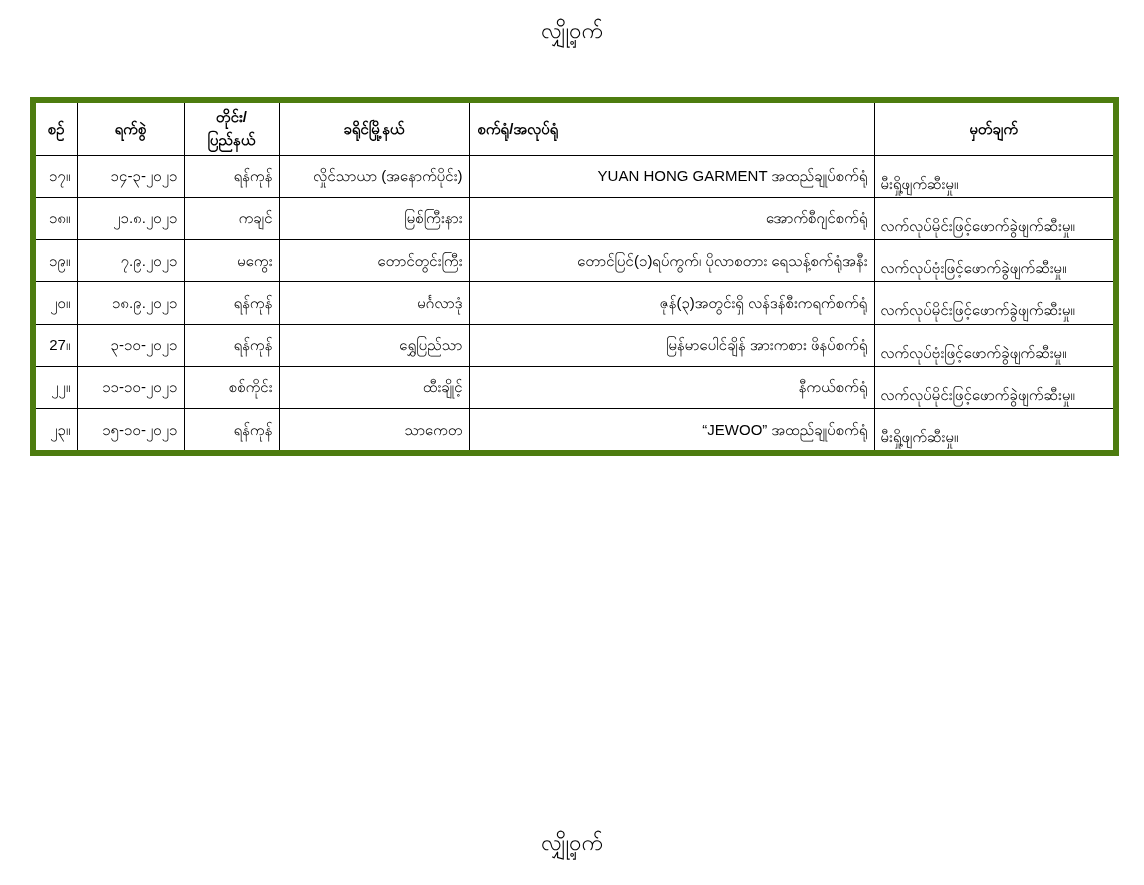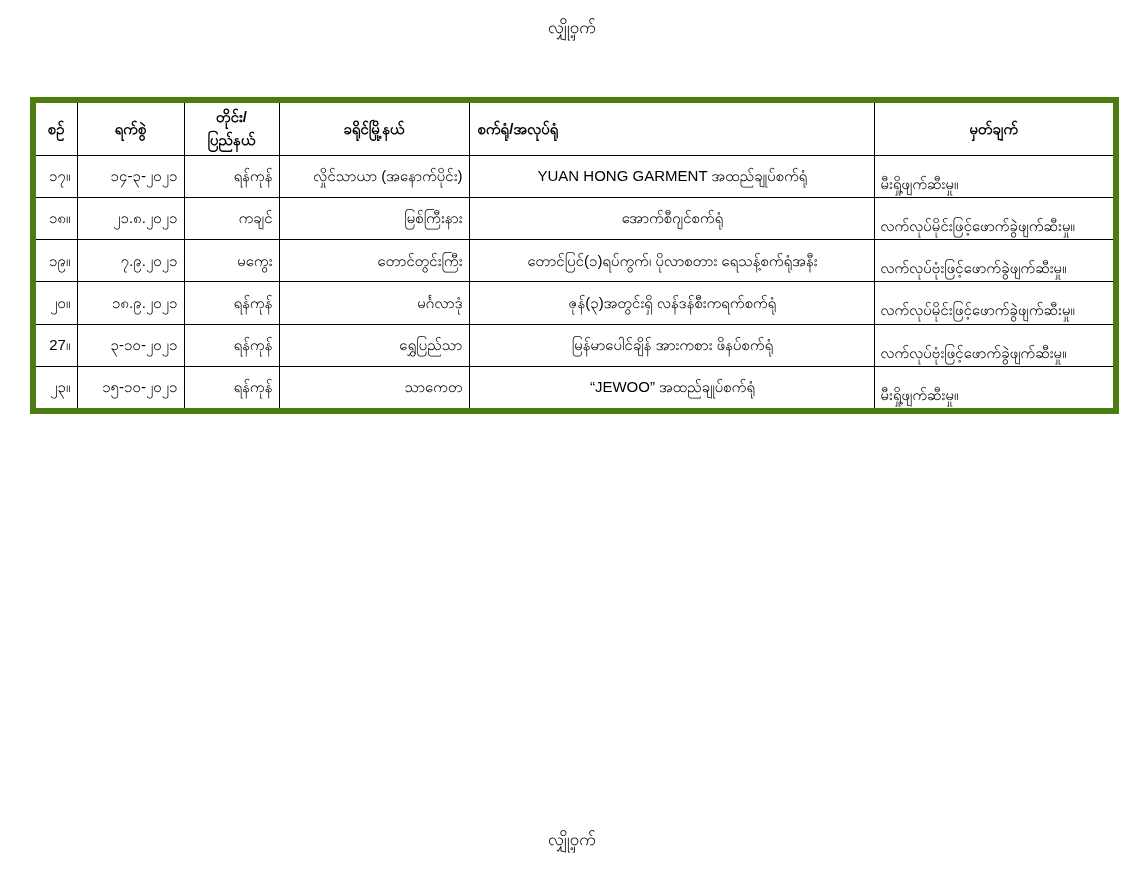--- a/index.html
+++ b/index.html
@@ -16,21 +16,21 @@
     width: 1144px;
     height: 885px;
     background: #ffffff;
     overflow: hidden;
   }
   .classification-label {
     position: absolute;
     left: 0;
     width: 100%;
     text-align: center;
-    font-size: 17px;
+    font-size: 22px;
     color: #000000;
   }
   .classification-top { top: 16px; }
   .classification-bottom { top: 828px; }
 
   table.incident-table {
     position: absolute;
     left: 30px;
     top: 97px;
     border-collapse: collapse;
@@ -55,21 +55,21 @@
     line-height: 1.5;
   }
   table.incident-table th.th-factory { text-align: left; padding-left: 8px; }
   table.incident-table td {
     height: 39px;
     vertical-align: middle;
     text-align: right;
     line-height: 1.35;
   }
   table.incident-table td.col-factory {
-    text-align: center;
+    text-align: right;
     padding-left: 8px;
     margin-left: 26px;
   }
   table.incident-table td.col-remark {
     text-align: left;
     vertical-align: top;
     padding-top: 18px;
     padding-left: 6px;
   }
 </style>
@@ -135,20 +135,28 @@
         </tr>
         <tr>
           <td class="col-no">27။</td>
           <td class="col-date">၃-၁၀-၂၀၂၁</td>
           <td class="col-region">ရန်ကုန်</td>
           <td class="col-township">ရွှေပြည်သာ</td>
           <td class="col-factory">မြန်မာပေါင်ချိန် အားကစား ဖိနပ်စက်ရုံ</td>
           <td class="col-remark">လက်လုပ်ဗုံးဖြင့်ဖောက်ခွဲဖျက်ဆီးမှု။</td>
         </tr>
         <tr>
+          <td class="col-no">၂၂။</td>
+          <td class="col-date">၁၁-၁၀-၂၀၂၁</td>
+          <td class="col-region">စစ်ကိုင်း</td>
+          <td class="col-township">ထီးချိုင့်</td>
+          <td class="col-factory">နီကယ်စက်ရုံ</td>
+          <td class="col-remark">လက်လုပ်မိုင်းဖြင့်ဖောက်ခွဲဖျက်ဆီးမှု။</td>
+        </tr>
+        <tr>
           <td class="col-no">၂၃။</td>
           <td class="col-date">၁၅-၁၀-၂၀၂၁</td>
           <td class="col-region">ရန်ကုန်</td>
           <td class="col-township">သာကေတ</td>
           <td class="col-factory">“JEWOO” အထည်ချုပ်စက်ရုံ</td>
           <td class="col-remark">မီးရှို့ဖျက်ဆီးမှု။</td>
         </tr>
       </tbody>
   </table>
 

